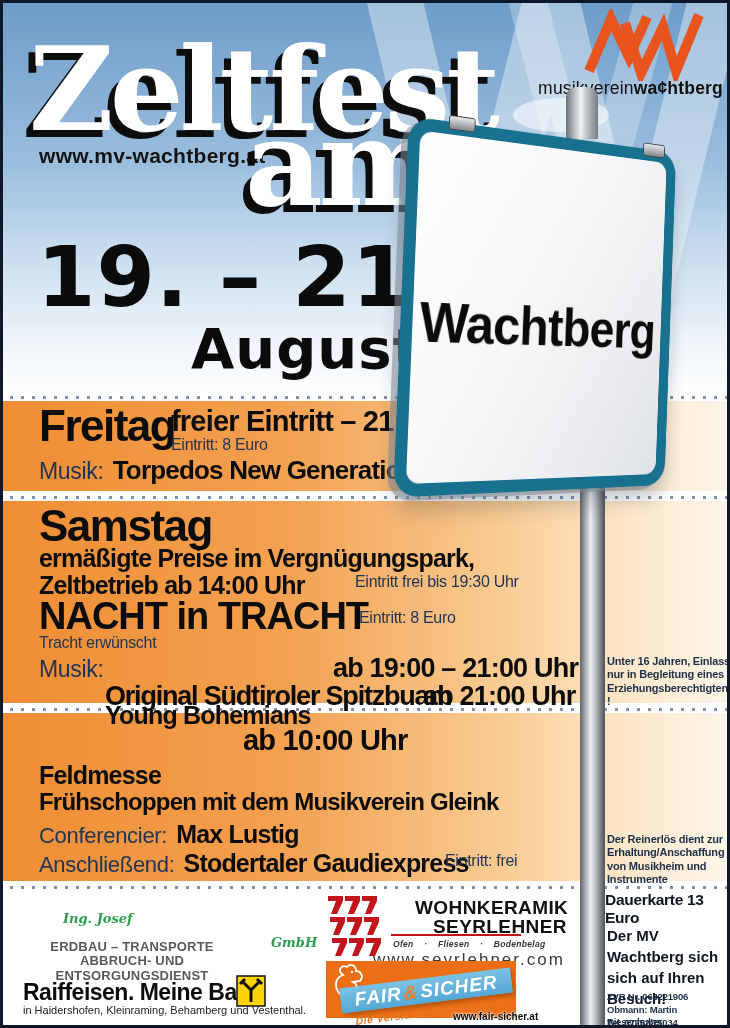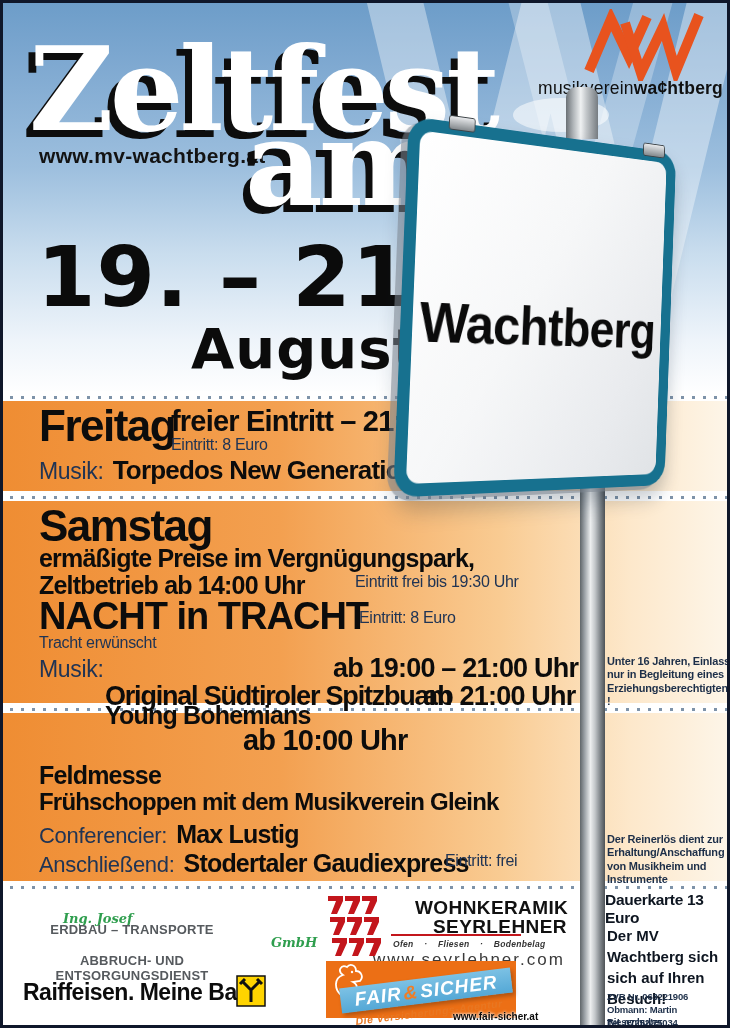--- a/index.html
+++ b/index.html
@@ -146,29 +146,30 @@
   <div class="ab sb-strong" style="left:602px;top:888px;font-size:15.5px;letter-spacing:-.3px;">Dauerkarte 13 Euro</div>
   <div class="ab sb-strong" style="left:604px;top:922px;width:112px;font-size:15px;line-height:1.4;">Der MV Wachtberg sich sich auf Ihren Besuch!</div>
   <div class="ab sb" style="left:604px;top:988px;font-size:9.5px;">ZVR Nr. 063221906</div>
   <div class="ab sb" style="left:604px;top:1001px;font-size:9.5px;">Obmann: Martin Riesenhuber</div>
   <div class="ab sb" style="left:604px;top:1014px;font-size:9.5px;">Tel. 07252/75034</div>
 
   <div class="footer">
 
     <div class="ab gr-owner" style="left:32px;top:20px;margin-left:28px;">Ing. Josef</div>
     <div class="ab gr-legal" style="left:224px;top:44px;margin-left:44px;">GmbH</div>
-    <div class="ab gr-srv" style="left:14px;top:32px;">ERDBAU – TRANSPORTE</div>
+    <div class="ab gr-srv" style="left:14px;top:49px;">ERDBAU – TRANSPORTE</div>
     <div class="ab gr-srv" style="left:14px;top:63px;">ABBRUCH- UND ENTSORGUNGSDIENST</div>
 
     <div class="ab rf-name" style="left:20px;top:88px;">Raiffeisen. Meine Bank</div>
     <svg class="ab" style="left:233px;top:84px;" width="30" height="32" viewBox="0 0 30 32">
       <rect x="1" y="1" width="28" height="30" fill="#ffd400" stroke="#111" stroke-width="1.5"></rect>
       <path d="M6 6 L15 15 M24 6 L15 15 M15 15 L15 27" fill="none" stroke="#111" stroke-width="3"></path>
       <path d="M4 9 L9 4 M21 4 L26 9" fill="none" stroke="#111" stroke-width="3"></path>
     </svg>
+    <div class="ab rf-loc" style="left:20px;top:113px;">in Haidershofen, Kleinraming, Behamberg und Vestenthal.</div>
 
     <svg class="ab" style="left:325px;top:5px;" width="54" height="64" viewBox="0 0 54 64">
       <g fill="#c3161c">
         <polygon points="0,0 15,0 15,5 9,18 3,18 8,5 0,5"></polygon>
         <polygon points="17,0 32,0 32,5 26,18 20,18 25,5 17,5"></polygon>
         <polygon points="34,0 49,0 49,5 43,18 37,18 42,5 34,5"></polygon>
         <polygon points="2,21 17,21 17,26 11,39 5,39 10,26 2,26"></polygon>
         <polygon points="19,21 34,21 34,26 28,39 22,39 27,26 19,26"></polygon>
         <polygon points="36,21 51,21 51,26 45,39 39,39 44,26 36,26"></polygon>
         <polygon points="4,42 19,42 19,47 13,60 7,60 12,47 4,47"></polygon>

